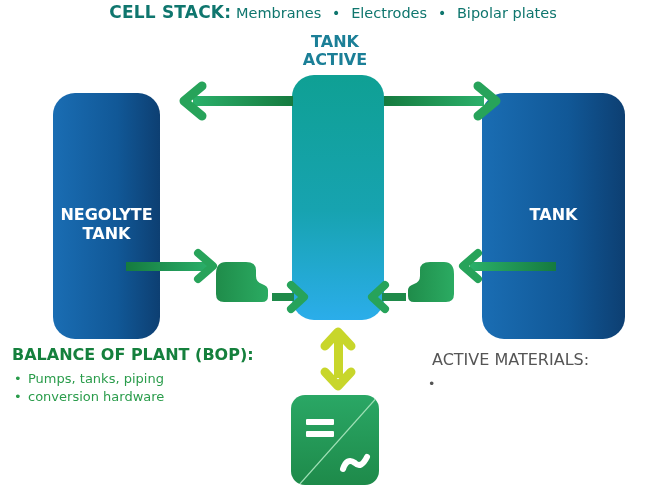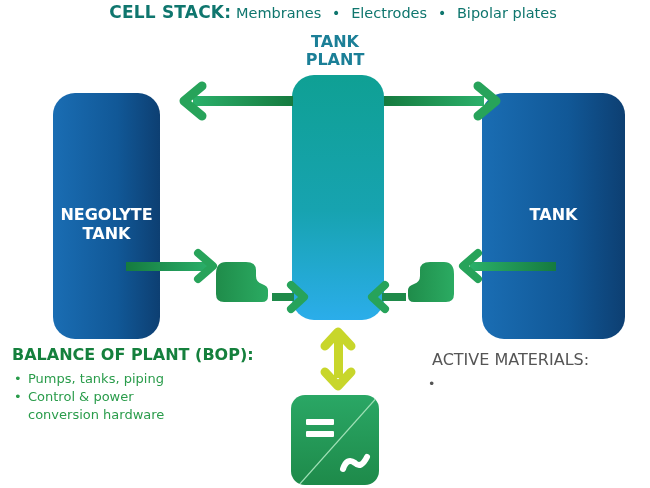--- a/index.html
+++ b/index.html
@@ -31,21 +31,21 @@
   <span class="strong">CELL STACK:</span>
   <span class="item">Membranes</span>
   <span class="dot">•</span>
   <span class="item">Electrodes</span>
   <span class="dot">•</span>
   <span class="item">Bipolar plates</span>
 </div>
 
 <div class="abs stack-label">
   <div>TANK</div>
-  <div>PLANT</div>
+  <div>ACTIVE</div>
 </div>
 
 <div id="negolyte-tank" class="abs tank">
   <div class="tank-label">
     <div>NEGOLYTE</div>
     <div>TANK</div>
   </div>
 </div>
 
 <div id="posolyte-tank" class="abs tank">
@@ -123,21 +123,20 @@
 </div>
 
 <div class="abs bop-heading">BALANCE OF PLANT (BOP):</div>
 <div class="abs bop-list">
   <div class="li">
     <span class="bullet">•</span>
     <span>Pumps, tanks, piping</span>
   </div>
   <div class="li">
     <span class="bullet">•</span>
-    <div>Control &amp; power</div>
     <div>conversion hardware</div>
   </div>
 </div>
 
 <div class="abs am-heading">ACTIVE MATERIALS:</div>
 <div class="abs am-list">
   <div class="li">
     <span class="bullet">•</span>
   </div>
 </div>

